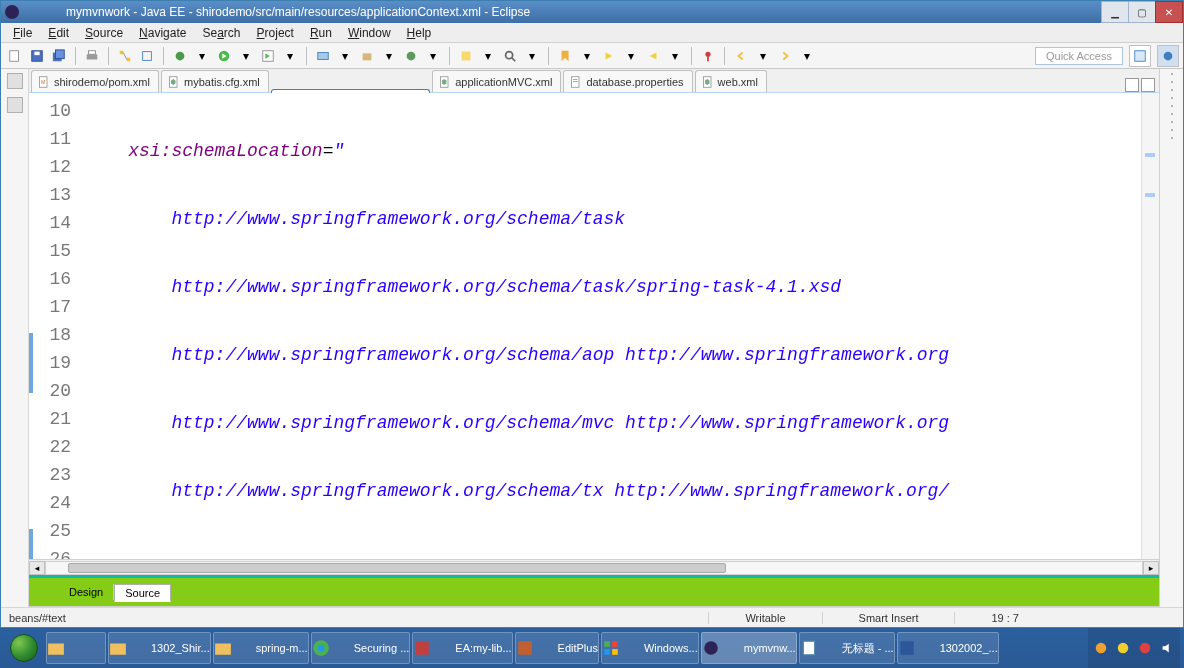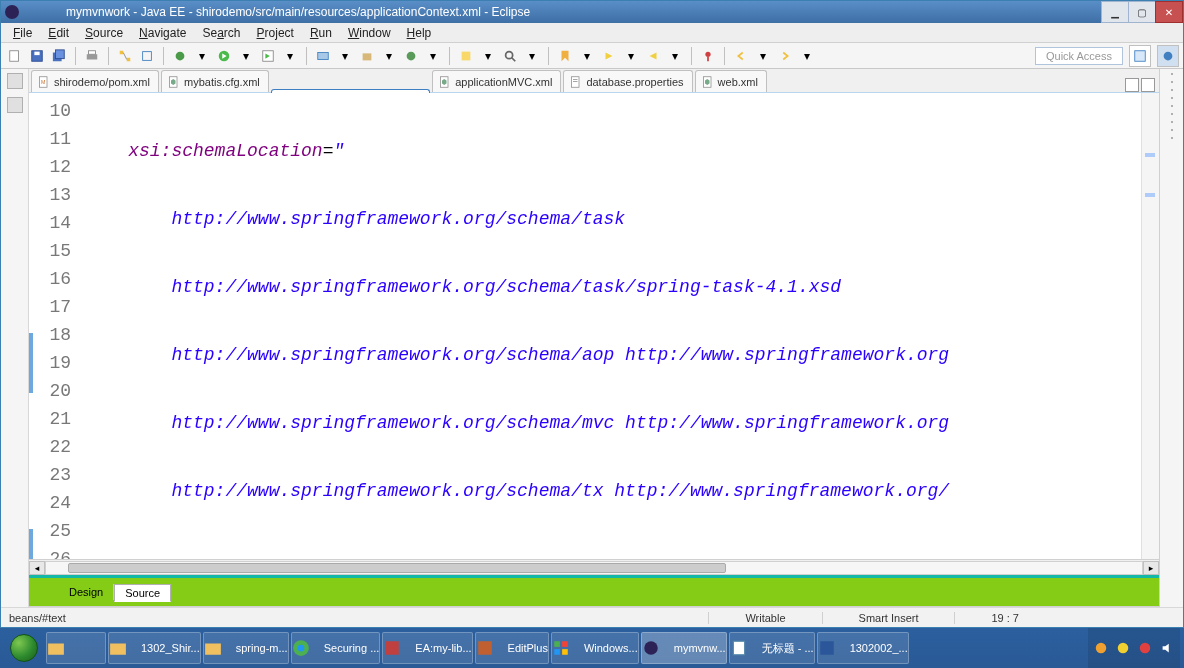--- a/index.html
+++ b/index.html
@@ -62,21 +62,21 @@
 .bottom-tabs .btab { padding: 2px 10px; border-right: 1px solid #c8c8c8; }
 .bottom-tabs .btab.active { background: #fff; border: 1px solid #b0b0b0; border-bottom: 1px solid #fff; position: relative; top: 1px; }
 
 .statusbar { height: 20px; background: #f2f2f2; display: flex; align-items: center; font-size: 11px; color: #333; padding: 0 8px; border-top: 1px solid #d8d8d8; }
 .statusbar .spacer { flex: 1; }
 .statusbar .cell { padding: 0 36px; border-left: 1px solid #d0d0d0; }
 
 .taskbar { height: 40px; background: linear-gradient(#2b5f9e, #2a5a96); display: flex; align-items: center; padding: 0 4px; gap: 2px; }
 .start-btn { width: 40px; height: 34px; border-radius: 4px; display: flex; align-items: center; justify-content: center; }
 .start-orb { width: 28px; height: 28px; border-radius: 50%; background: radial-gradient(circle at 30% 30%, #7ec850, #2e8b2e 55%, #1a5a1a); border: 1px solid #145214; }
-.task-item { height: 32px; min-width: 60px; padding: 0 0; background: rgba(255,255,255,0.12); border: 1px solid rgba(255,255,255,0.25); border-radius: 2px; display: flex; align-items: center; gap: 14px; color: #fff; font-size: 11px; }
+.task-item { height: 32px; min-width: 60px; padding: 0 0; background: rgba(255,255,255,0.12); border: 1px solid rgba(255,255,255,0.25); border-radius: 2px; display: flex; align-items: center; gap: 24px; color: #fff; font-size: 11px; }
 .task-item.active { background: rgba(255,255,255,0.28); }
 .task-item .ticon { width: 18px; height: 18px; }
 .tray { margin-left: auto; display: flex; align-items: center; gap: 8px; color: #fff; font-size: 11px; height: 100%; padding: 0 6px; background: rgba(0,0,0,0.1); }
 .tray .tricon { width: 14px; height: 14px; }
 
 .icn-generic { background: #e0e0e0; border: 1px solid #b0b0b0; }
 .xml-ic { fill: #7a8; }
 </style>
 </head>
 <body>

